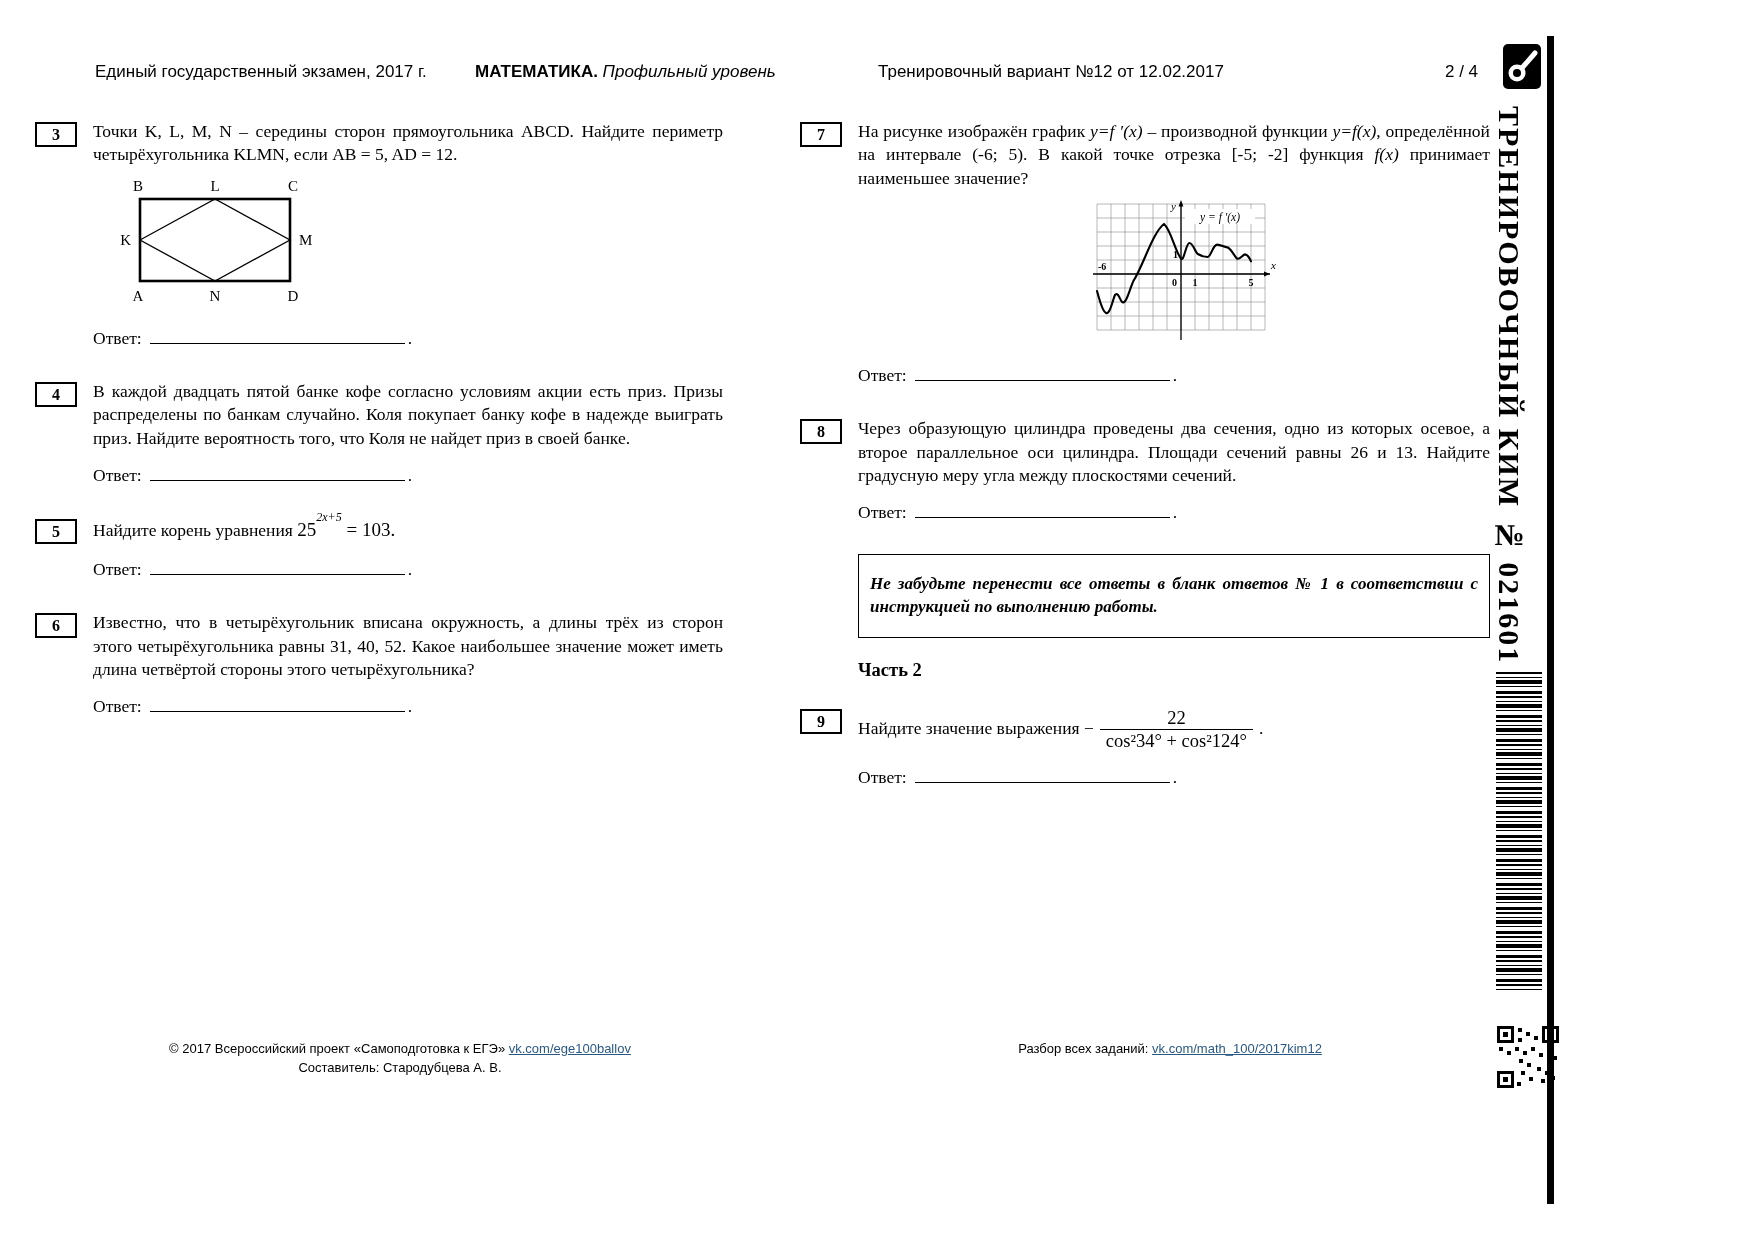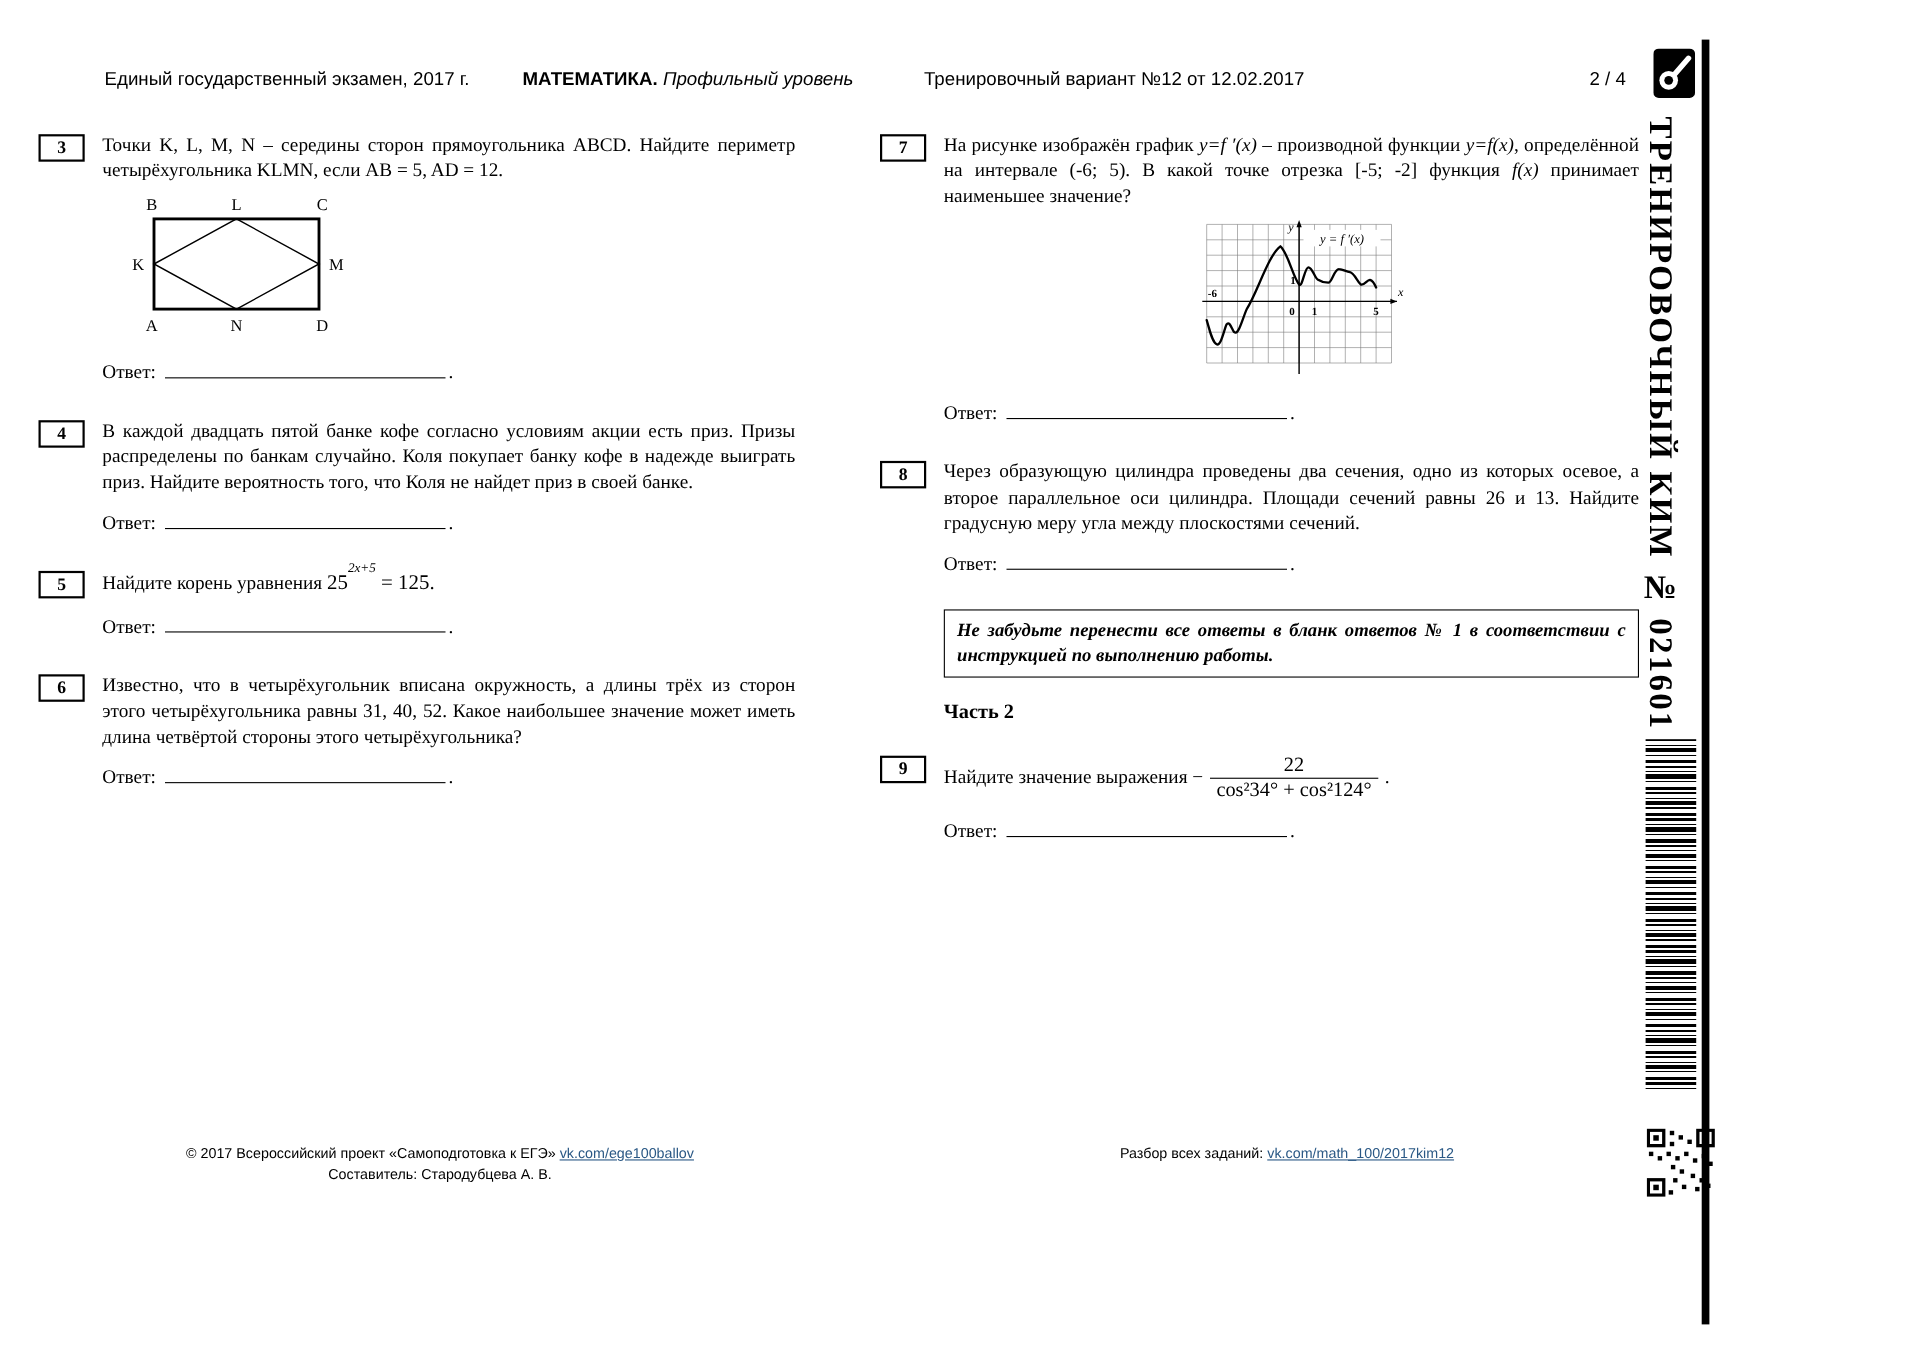--- a/index.html
+++ b/index.html
@@ -19,21 +19,21 @@
     position: absolute;
     top: 62px;
     font-family: "Liberation Sans", sans-serif;
     font-size: 17px;
     white-space: nowrap;
   }
   #hdr-left   { left: 95px; }
   #hdr-center { left: 475px; }
   #hdr-center .b { font-weight: bold; }
   #hdr-center .i { font-style: italic; margin-top: 24px; }
-  #hdr-right  { left: 840px; }
+  #hdr-right  { left: 878px; }
   #hdr-page   { left: 1445px; }
 
   
   .col {
     position: absolute;
     top: 120px;
     font-size: 17.5px;
     line-height: 1.33;
   }
   .col-left  { left: 35px;  width: 688px; }
@@ -81,21 +81,21 @@
     font-size: 18.5px;
     line-height: 1.2;
     margin: 0 6px;
   }
   .frac-num { display: block; padding: 0 8px; }
   .frac-den { display: block; padding: 0 6px; border-top: 1.4px solid #000; }
 
   .note-box {
     border: 1.7px solid #000;
     margin: 14px 0 16px 58px;
-    padding: 7px 11px;
+    padding: 18px 11px;
     font-weight: bold;
     font-style: italic;
     text-align: justify;
     font-size: 17px;
     line-height: 1.35;
   }
   .part2 {
     font-weight: bold;
     font-size: 18.5px;
     margin: 20px 0 24px 58px;
@@ -196,21 +196,21 @@
 
     <div class="problem">
       <div class="pnum">4</div>
       <div class="ptext">В каждой двадцать пятой банке кофе согласно условиям акции есть приз. Призы распределены по банкам случайно. Коля покупает банку кофе в надежде выиграть приз. Найдите вероятность того, что Коля не найдет приз в своей банке.</div>
     </div>
 
     <div class="answer"><span>Ответ:</span><span class="ans-rule"></span><span>.</span></div>
 
     <div class="problem">
       <div class="pnum">5</div>
-      <div class="ptext"><span>Найдите корень уравнения </span><span class="math math5"><span>25</span><sup class="sup">2x+5</sup><span> = 125</span><span>.</span></span></div>
+      <div class="ptext"><span>Найдите корень уравнения </span><span class="math math5"><span>25</span><sup class="sup">2x+5</sup><span> = 103</span><span>.</span></span></div>
     </div>
 
     <div class="answer"><span>Ответ:</span><span class="ans-rule"></span><span>.</span></div>
 
     <div class="problem">
       <div class="pnum">6</div>
       <div class="ptext">Известно, что в четырёхугольник вписана окружность, а длины трёх из сторон этого четырёхугольника равны 31, 40, 52. Какое наибольшее значение может иметь длина четвёртой стороны этого четырёхугольника?</div>
     </div>
 
     <div class="answer"><span>Ответ:</span><span class="ans-rule"></span><span>.</span></div>

